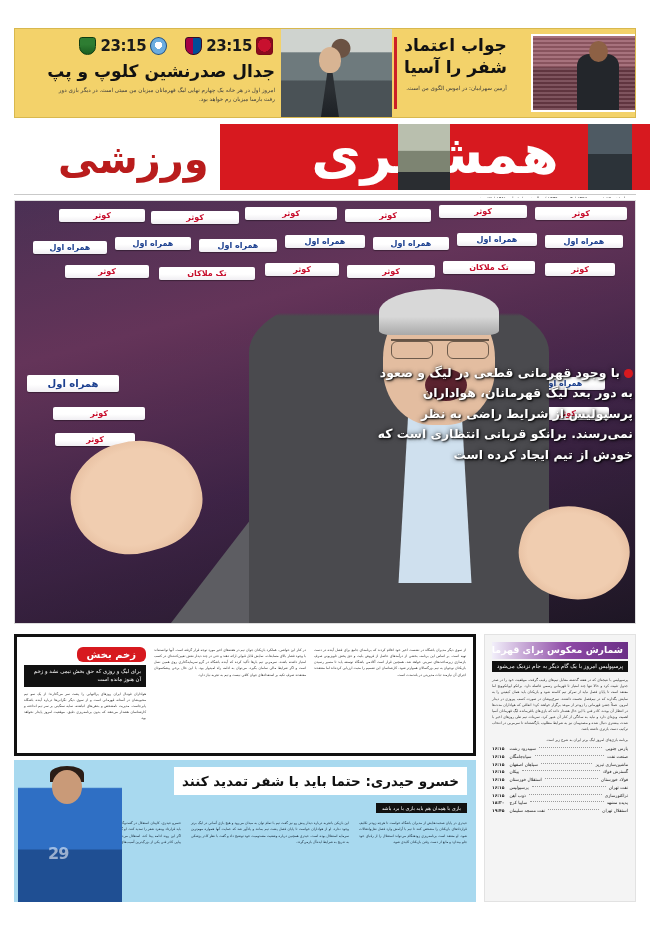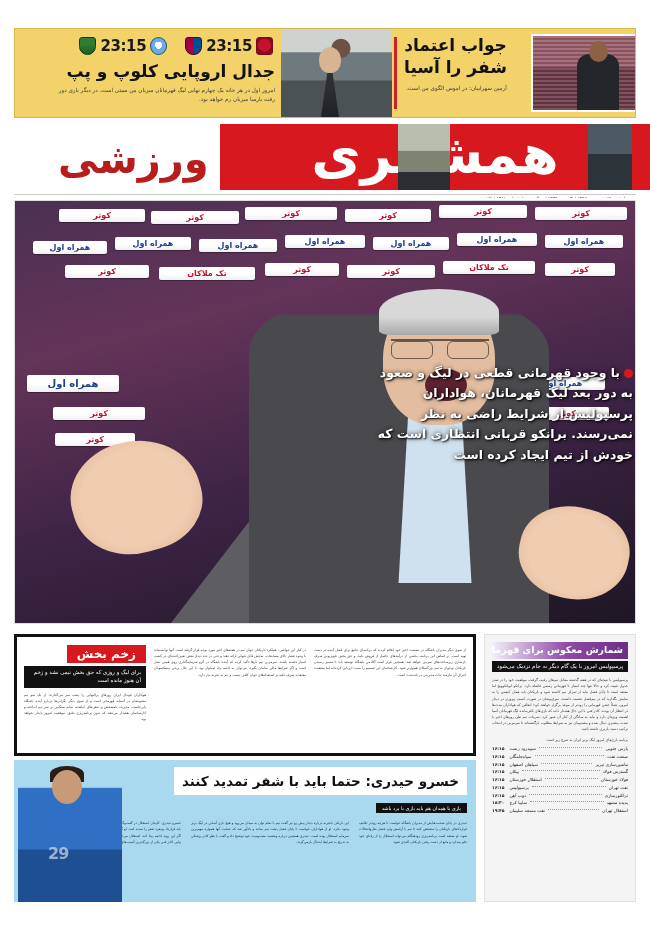--- a/index.html
+++ b/index.html
@@ -227,22 +227,22 @@
   .fx-away { flex:0 0 auto; }
   .fx-time { flex:0 0 auto; color:#111; font-weight:700; margin-right:2px; }
 
   
   .box-article {
     position:absolute; right:160px; top:0; width:462px; height:122px;
     border: 3px solid #111; background:#fff; padding: 6px 7px;
     display:flex; flex-direction: row-reverse; gap: 8px;
   }
   .kicker-red {
-    background:#d7191f; color:#ffffff; font-size:12px; font-weight:700;
-    text-align:left; direction:rtl; padding: 2px 10px; display:inline-block;
+    background:#d7191f; color:#ffffff; font-size:10px; font-weight:700;
+    text-align:left; direction:rtl; padding: 2px 10px; display:inline-block;border-radius:6px;
   }
   .kicker-black2 {
     background:#111; color:#fff; font-size:5.4px; text-align:right; direction:rtl;
     padding: 3px 5px; margin-top: 3px; line-height:1.45;
   }
   .ba-col { flex: 1 1 0; }
   .ba-col.lead { flex: 0 0 122px; }
   .ba-text { direction:rtl; text-align:justify; font-size:3.4px; line-height:1.8; color:#2b2b2b; margin-top:4px; }
 
   
@@ -288,21 +288,21 @@
     <div class="tb-cell tb-euro">
       <div class="euro-times">
         <span class="badge roma"></span>
         <span class="mtime">23:15</span>
         <span class="badge barca"></span>
         <span style="width:10px"></span>
         <span class="badge city"></span>
         <span class="mtime">23:15</span>
         <span class="badge lfc"></span>
       </div>
-      <div class="euro-title">جدال اروپایی کلوپ و پپ</div>
+      <div class="euro-title">جدال صدرنشین کلوپ و پپ</div>
       <div class="euro-sub">امروز اول در هر خانه یک چهارم نهایی لیگ قهرمانان میزبان من سیتی است. در دیگر بازی دور رفت بارسا میزبان رم خواهد بود.</div>
     </div>
 
     <div class="tb-cell tb-pep"></div>
     <div class="tb-divider"></div>
 
     <div class="tb-cell tb-quote">
       <div class="quote-text">
         <div class="quote-title">جواب اعتماد</div>
         <div class="quote-title">شفر را آسیا</div>

